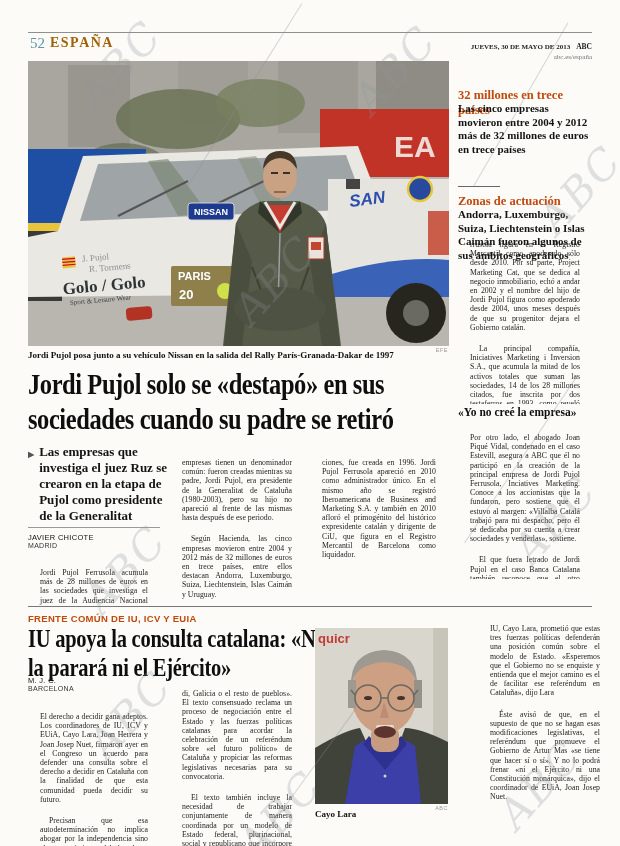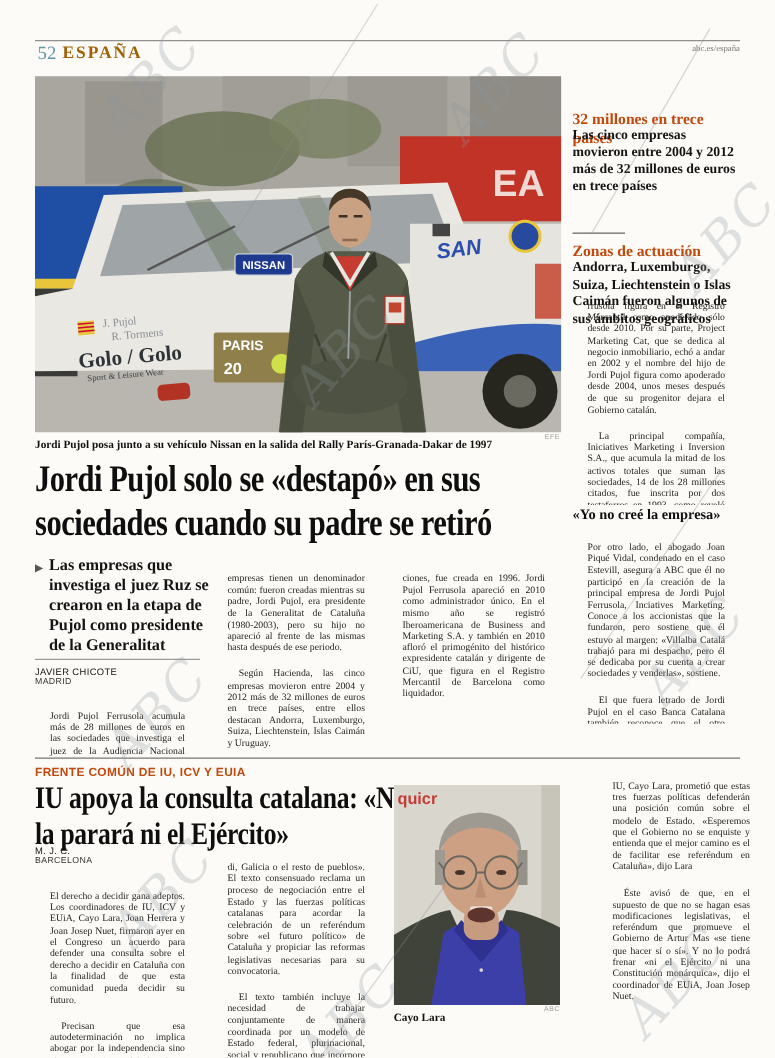--- a/index.html
+++ b/index.html
@@ -87,20 +87,23 @@
 <span class="wm" style="left:490px;top:760px;">ABC</span>
 <div class="scratch" style="left:238px;top:-15px;height:240px;transform:rotate(32deg);"></div>
 <div class="scratch" style="left:520px;top:10px;height:190px;transform:rotate(30deg);"></div>
 <div class="scratch" style="left:520px;top:360px;height:200px;transform:rotate(34deg);"></div>
 <div class="scratch" style="left:300px;top:690px;height:190px;transform:rotate(36deg);"></div>
 
 <div id="top-rule" class="abs"></div>
 <div id="page-num" class="abs">52</div>
 <div id="section-name" class="abs">ESPAÑA</div>
 <div id="dateline" class="abs">
+  <div>
+    <span class="d1">JUEVES, 30 DE MAYO DE 2013</span><span class="brand">ABC</span>
+  </div>
   <div class="d2">abc.es/españa</div>
 </div>
 
 <svg id="photo1" class="abs" viewBox="0 0 421 285">
   <rect width="421" height="285" fill="#b9b6af"></rect>
   <rect x="0" y="0" width="421" height="92" fill="#a9a69f"></rect>
   <rect x="40" y="4" width="62" height="82" fill="#99968f"></rect>
   <rect x="150" y="0" width="70" height="60" fill="#a19e97"></rect>
   <rect x="250" y="0" width="80" height="72" fill="#9d9a93"></rect>
   <rect x="348" y="0" width="73" height="52" fill="#8f8c85"></rect>

